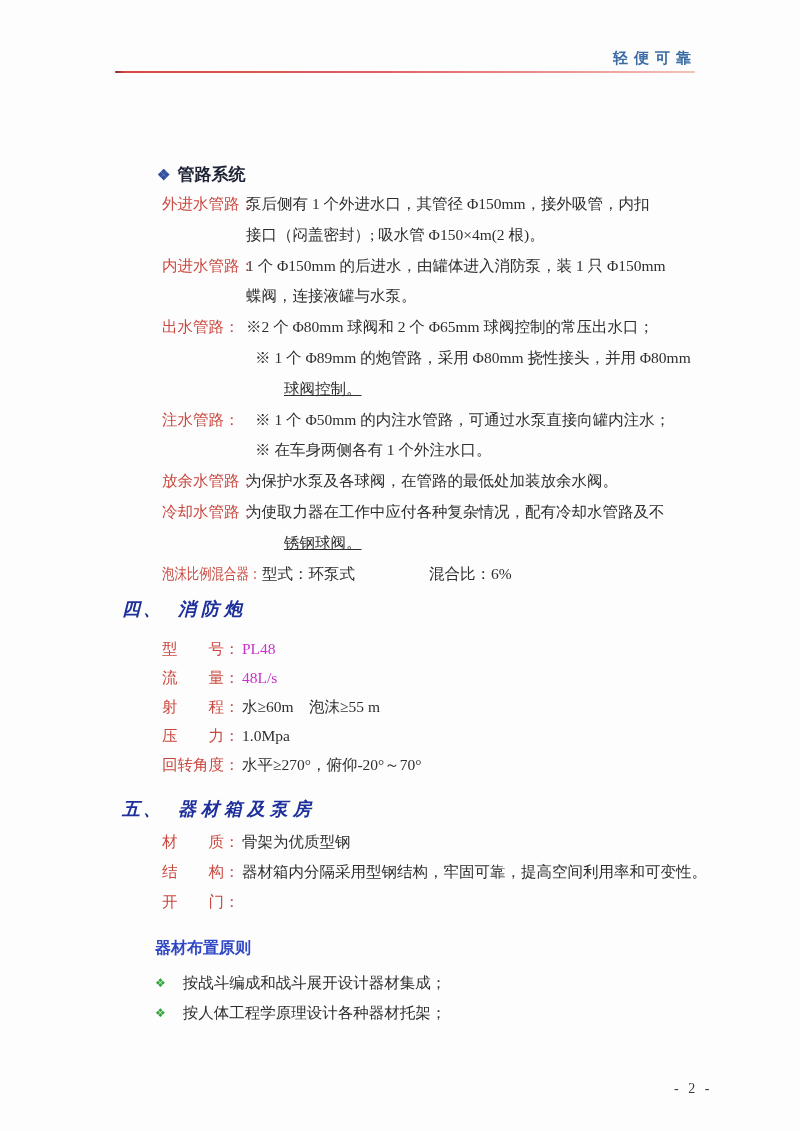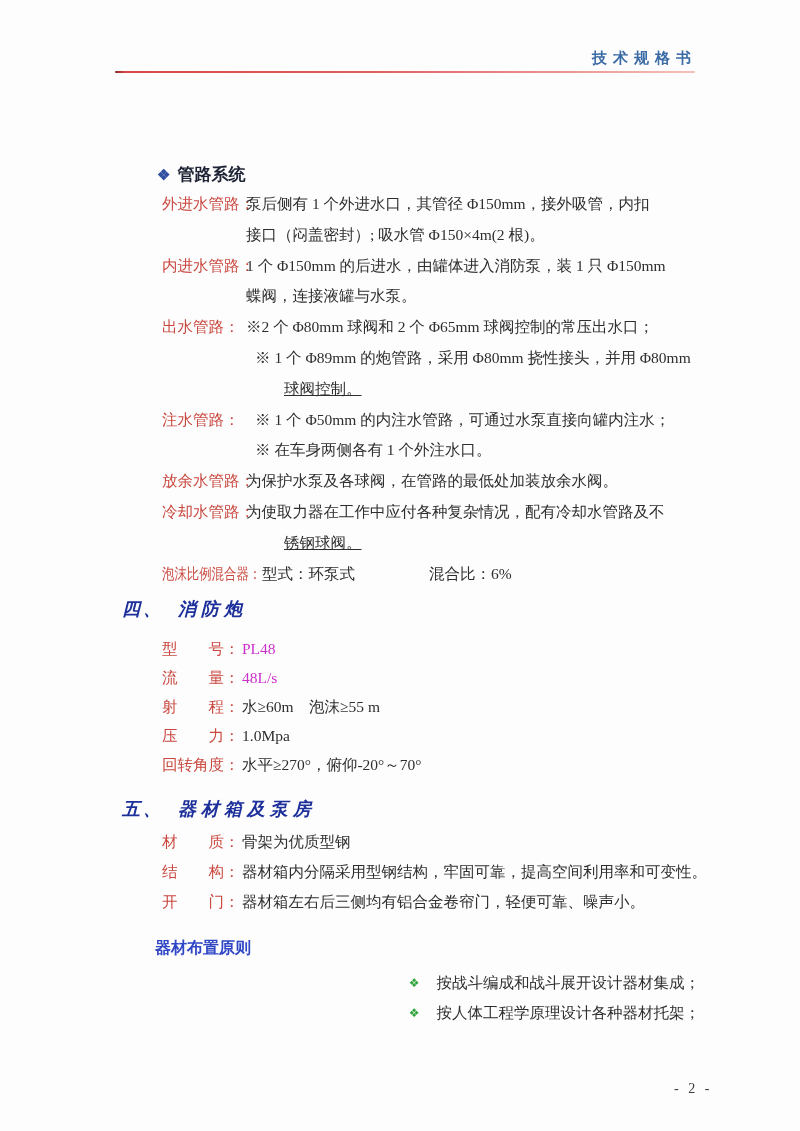--- a/index.html
+++ b/index.html
@@ -75,36 +75,36 @@
 
   
   .sub-heading {
     margin-top: 19px; padding-left: 40px;
     font-size: 16px; font-weight: bold; color: #2f46c5;
     height: 24px; line-height: 24px; white-space: nowrap;
   }
   .bullet-list { margin-top: 8px; }
   .bullet-item {
     padding-left: 40px; font-size: 15.5px; line-height: 30px;
-    white-space: nowrap; color: #2e2e2e; text-align: right;
+    white-space: nowrap; color: #2e2e2e;
   }
   .bullet-item .b-diamond { color: #2fa43a; font-size: 12px; margin-right: 17px; vertical-align: 1px; }
 
   
   .page-num {
     position: absolute; top: 1081px; left: 674px;
     font-size: 14px; letter-spacing: 3px; color: #3a3a3a; white-space: nowrap;
   }
 </style>
 </head>
 <body>
 
 <div class="page">
 
-  <div class="header-title">技术规格书</div>
+  <div class="header-title">轻便可靠</div>
   <div class="header-rule"></div>
 
   <div class="content">
 
     <div class="pipe-heading">
       <span class="diamond">❖</span><span>管路系统</span>
     </div>
 
     <div class="prow">
       <span class="plabel">外进水管路：</span>
@@ -197,21 +197,20 @@
       <div class="srow">
         <span class="slabel">材　　质：</span>
         <span class="sval">骨架为优质型钢</span>
       </div>
       <div class="srow">
         <span class="slabel">结　　构：</span>
         <span class="sval">器材箱内分隔采用型钢结构，牢固可靠，提高空间利用率和可变性。</span>
       </div>
       <div class="srow">
         <span class="slabel">开　　门：</span>
-        <span class="sval">器材箱左右后三侧均有铝合金卷帘门，轻便可靠、噪声小。</span>
       </div>
     </div>
 
     <div class="sub-heading">器材布置原则</div>
 
     <div class="bullet-list">
       <div class="bullet-item">
         <span class="b-diamond">❖</span><span>按战斗编成和战斗展开设计器材集成；</span>
       </div>
       <div class="bullet-item">

